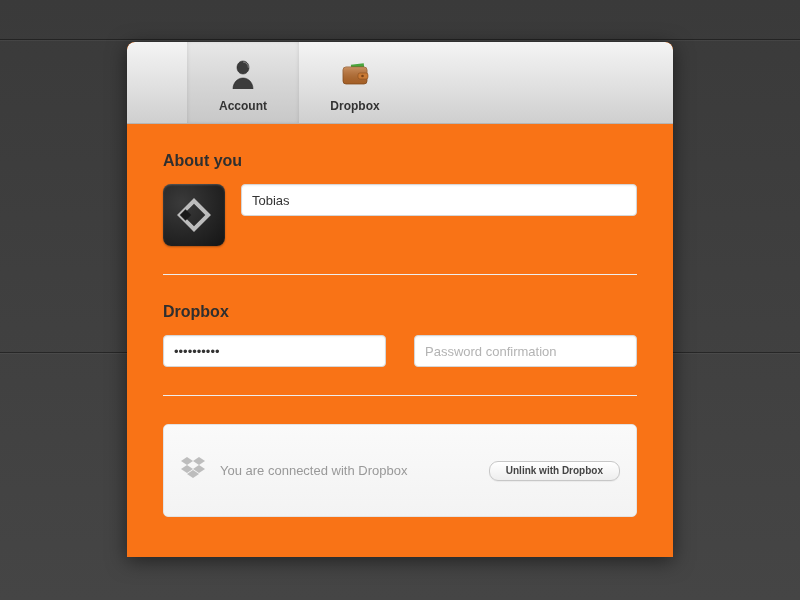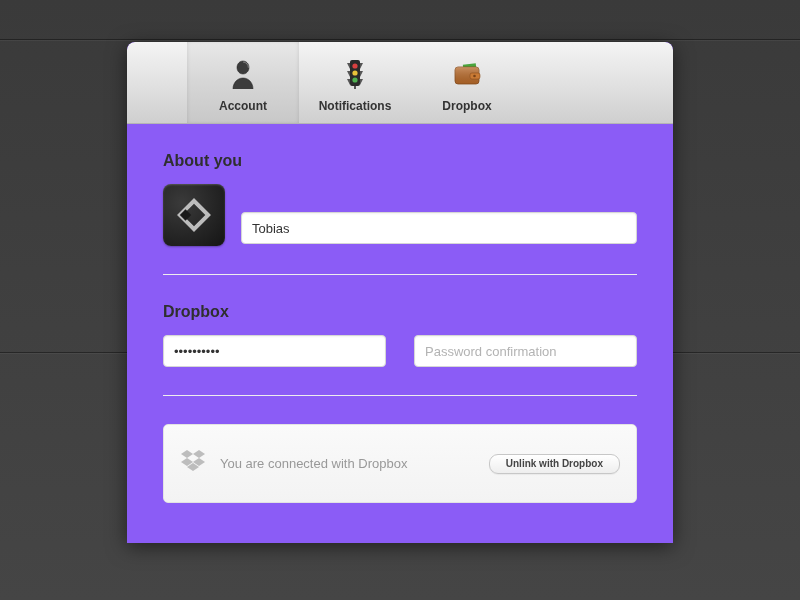--- a/index.html
+++ b/index.html
@@ -15,21 +15,21 @@
   }
   .backdrop-line {
     position: absolute; left: 0; right: 0; height: 1px;
     background: rgba(0,0,0,0.4);
     box-shadow: 0 1px 0 rgba(255,255,255,0.05);
   }
   .panel {
     position: absolute;
     left: 127px; top: 42px;
     width: 546px;
-    background: #8b5cf6;
+    background: #f97316;
     border-radius: 8px 8px 0 0;
     box-shadow: 0 4px 20px rgba(0,0,0,0.5);
     overflow: hidden;
   }
   .tabbar {
     height: 82px;
     background: linear-gradient(to bottom, #f4f4f4 0%, #e2e2e2 50%, #cfcfcf 100%);
     border-bottom: 1px solid #b5b5b5;
     display: flex;
     border-radius: 8px 8px 0 0;
@@ -56,21 +56,21 @@
   }
   .about-row { display: flex; gap: 16px; }
   .avatar {
     width: 62px; height: 62px; border-radius: 8px;
     background: radial-gradient(circle at 30% 30%, #3a3a3a, #141414);
     display:flex; align-items:center; justify-content:center;
     box-shadow: inset 0 1px 2px rgba(255,255,255,0.2), 0 1px 2px rgba(0,0,0,0.3);
   }
   .about-fields { flex: 1; display:flex; flex-direction:column; gap:10px;}
   .name-row { display:flex; gap:10px; }
-  .name-row input { flex:1;margin-top:28px; }
+  .name-row input { flex:1; }
   input[type="text"], input[type="password"], input[type="email"] {
     height: 32px;
     border: 1px solid #d6d6d6;
     border-radius: 4px;
     padding: 0 10px;
     font-size: 13px;
     font-family: inherit;
     background: #fff;
     color: #333;
     box-shadow: inset 0 1px 2px rgba(0,0,0,0.05);
@@ -80,21 +80,21 @@
   .divider {
     border-top: 1px solid #eee;
     margin: 28px 0;
   }
   .pw-row { display:flex; gap:28px; }
   .pw-row input { flex:1; }
   .dropbox-box {
     border: 1px solid #e3e3e3;
     border-radius: 5px;
     background: linear-gradient(#fafafa,#f3f3f3);
-    padding: 25px 16px;
+    padding: 32px 16px;
     display:flex; align-items:center; gap:14px;
   }
   .dropbox-text { flex:1; color:#999; font-size:13px; }
   .btn {
     height: 20px;
     padding: 0 16px;
     border: 1px solid #c7c7c7;
     border-radius: 9px;
     background: linear-gradient(#ffffff,#eeeeee);
     font-size: 10px; font-weight:600; color:#444;
@@ -117,33 +117,20 @@
     <div class="tab active">
       <span class="icon">
         <svg width="26" height="30" viewBox="0 0 26 30">
           <path d="M13 2c3.3 0 6 2.9 6 6.5S16.3 15 13 15 7 12.1 7 8.5 9.7 2 13 2zM3 30c0-6 4-11 10-11s10 5 10 11" fill="#3c3c3c" stroke="#1e1e1e" stroke-width="0.5"></path>
           <path d="M13 3c3 0 5.4 2.6 5.4 5.8" fill="none" stroke="rgba(255,255,255,0.35)" stroke-width="1"></path>
         </svg>
       </span>
       <span>Account</span>
     </div>
 
-    <div class="tab">
-      <span class="icon">
-        <svg width="20" height="32" viewBox="0 0 20 32">
-          <rect x="5" y="2" width="10" height="26" rx="2" fill="#2a2a2a"></rect>
-          <circle cx="10" cy="8" r="2.6" fill="#d94040"></circle>
-          <circle cx="10" cy="15" r="2.6" fill="#e8c23a"></circle>
-          <circle cx="10" cy="22" r="2.6" fill="#4fb050"></circle>
-          <path d="M2 5 L5 5 L5 11 Z M18 5 L15 5 L15 11 Z M2 13 L5 13 L5 19 Z M18 13 L15 13 L15 19 Z M2 21 L5 21 L5 27 Z M18 21 L15 21 L15 27 Z" fill="#555"></path>
-          <rect x="9" y="28" width="2" height="3" fill="#555"></rect>
-        </svg>
-      </span>
-      <span>Notifications</span>
-    </div>
 
     <div class="tab">
       <span class="icon">
         <svg width="30" height="26" viewBox="0 0 30 26">
           <path d="M11 3 L24 3 L24 8 L11 8 Z" fill="#4aa53e" transform="rotate(-6 17 5)"></path>
           <rect x="3" y="6" width="24" height="17" rx="3" fill="#b86a2a" stroke="#8a4e1d" stroke-width="0.8"></rect>
           <rect x="3" y="6" width="24" height="17" rx="3" fill="url(#wg)"></rect>
           <rect x="18" y="12" width="10" height="6" rx="2" fill="#c97a35" stroke="#8a4e1d" stroke-width="0.6"></rect>
           <circle cx="22.5" cy="15" r="1.3" fill="#7a4318"></circle>
           <defs>

